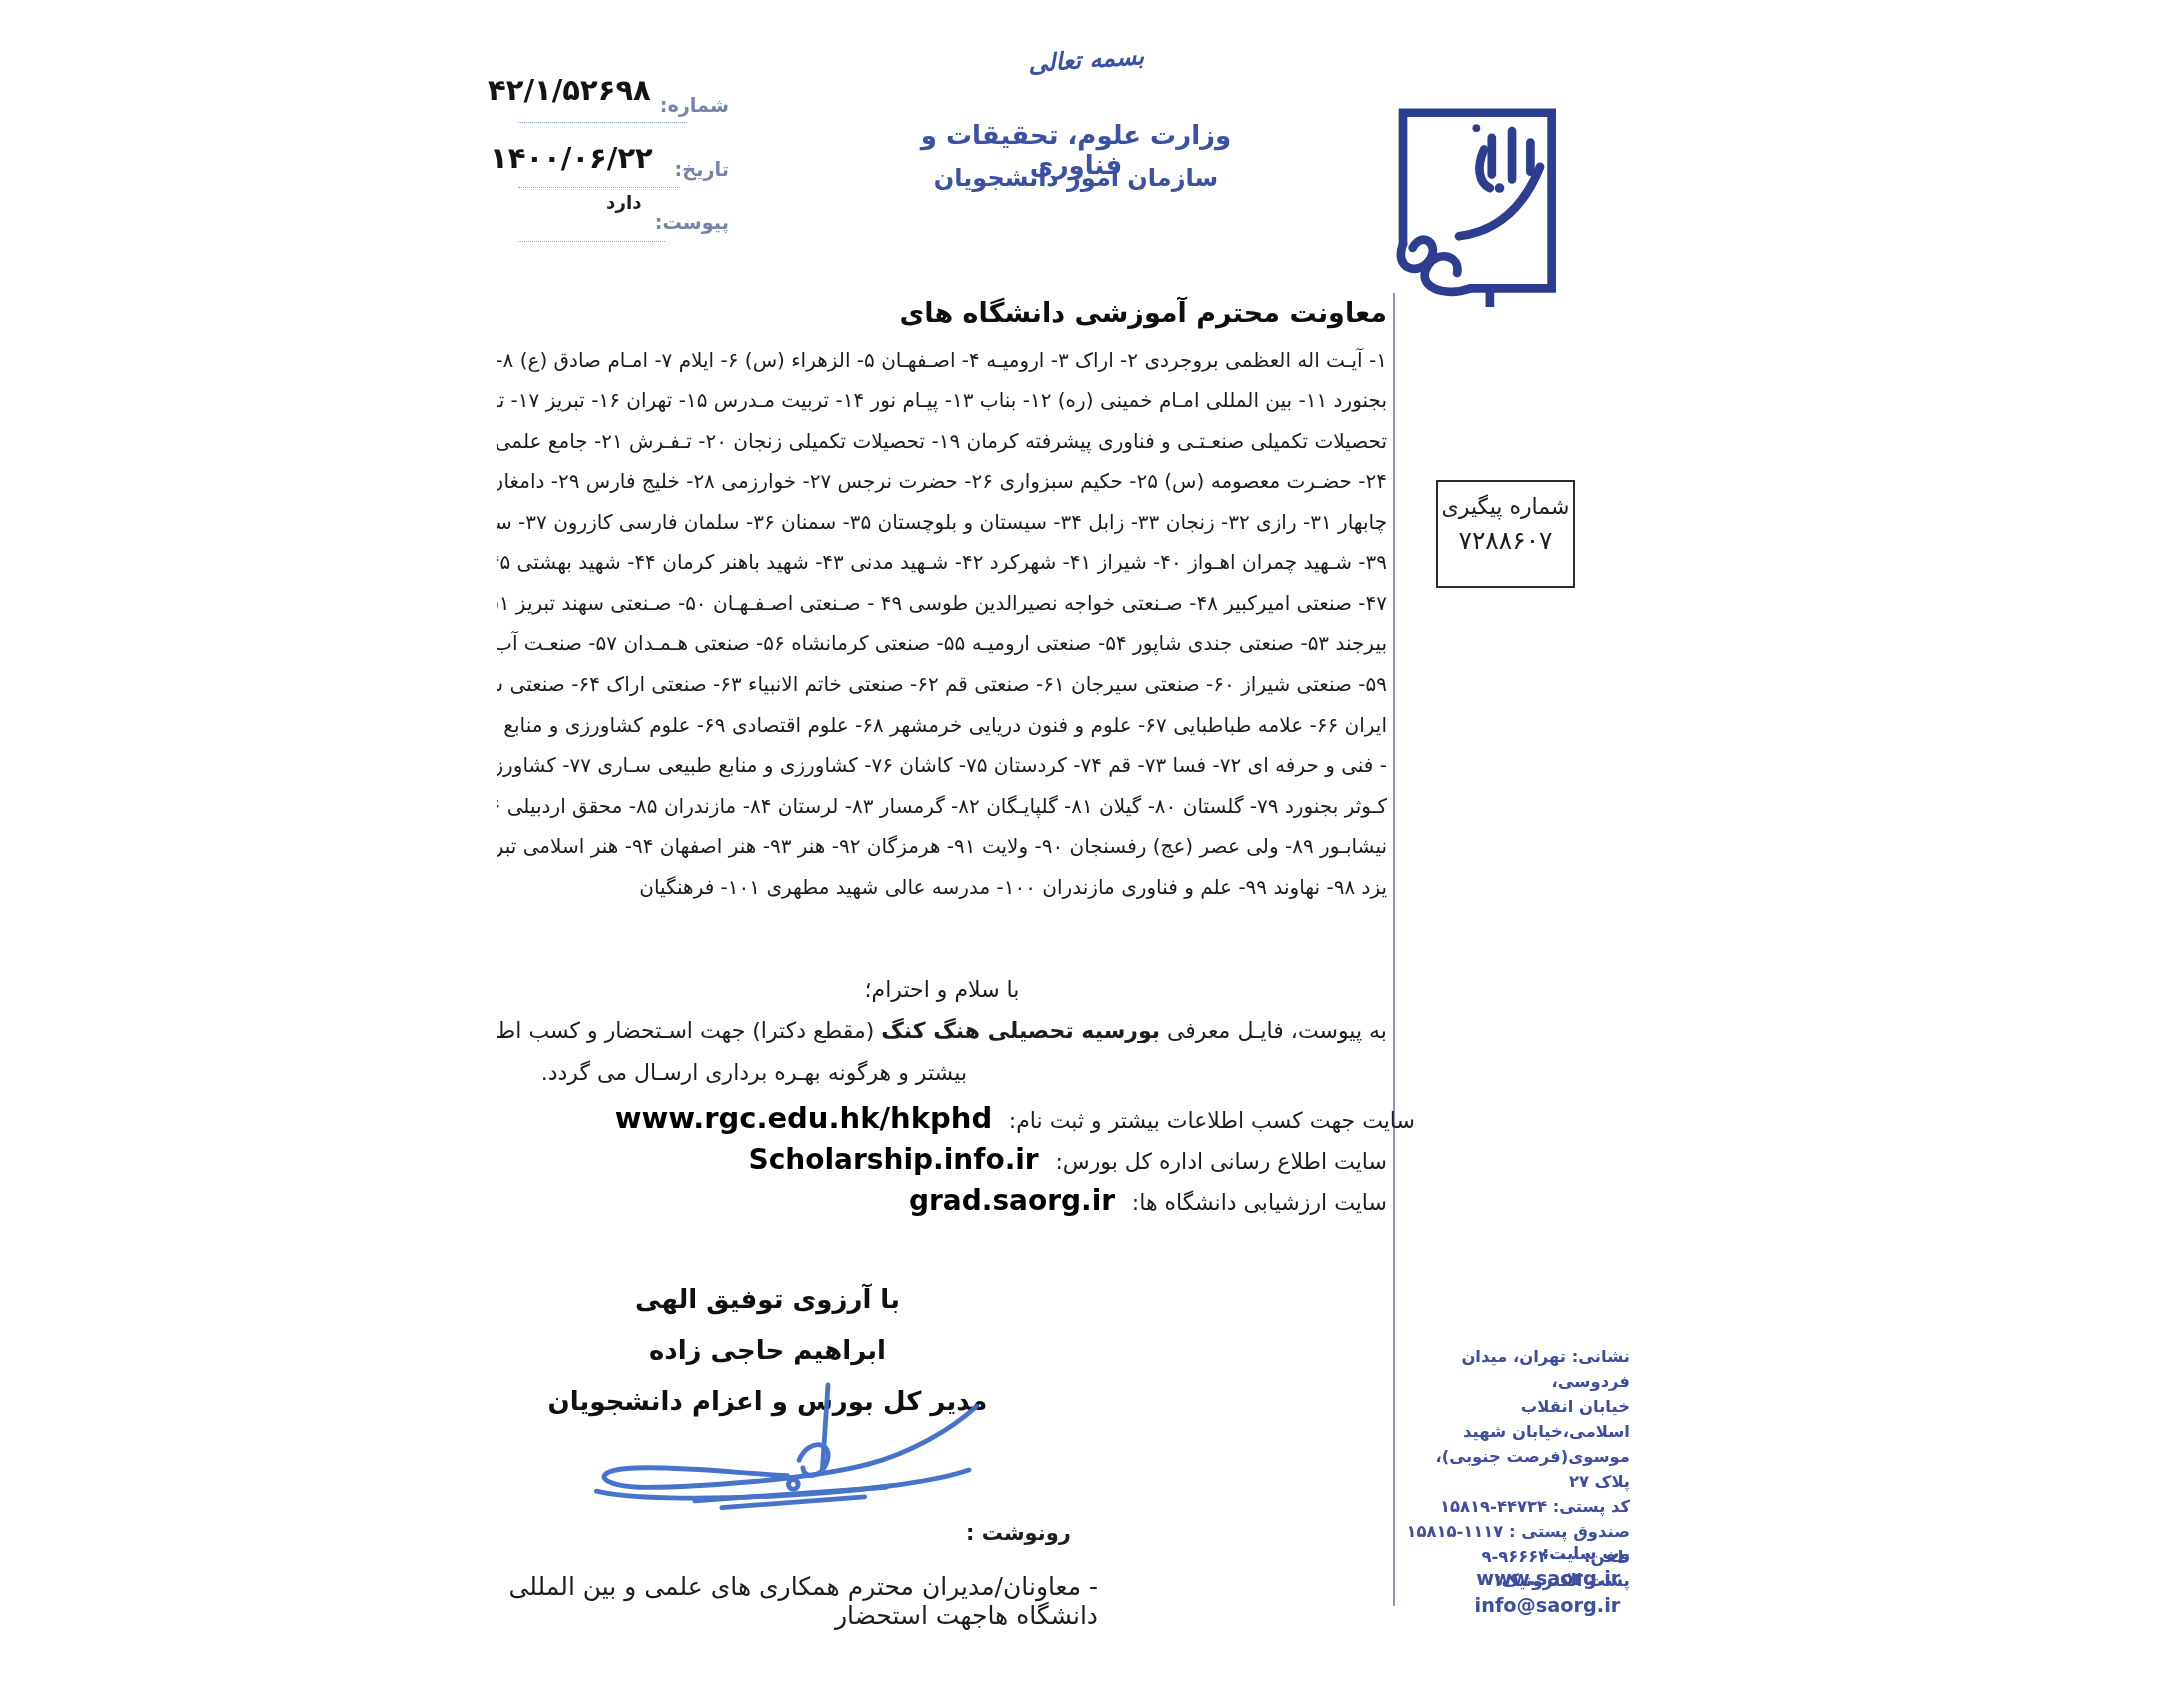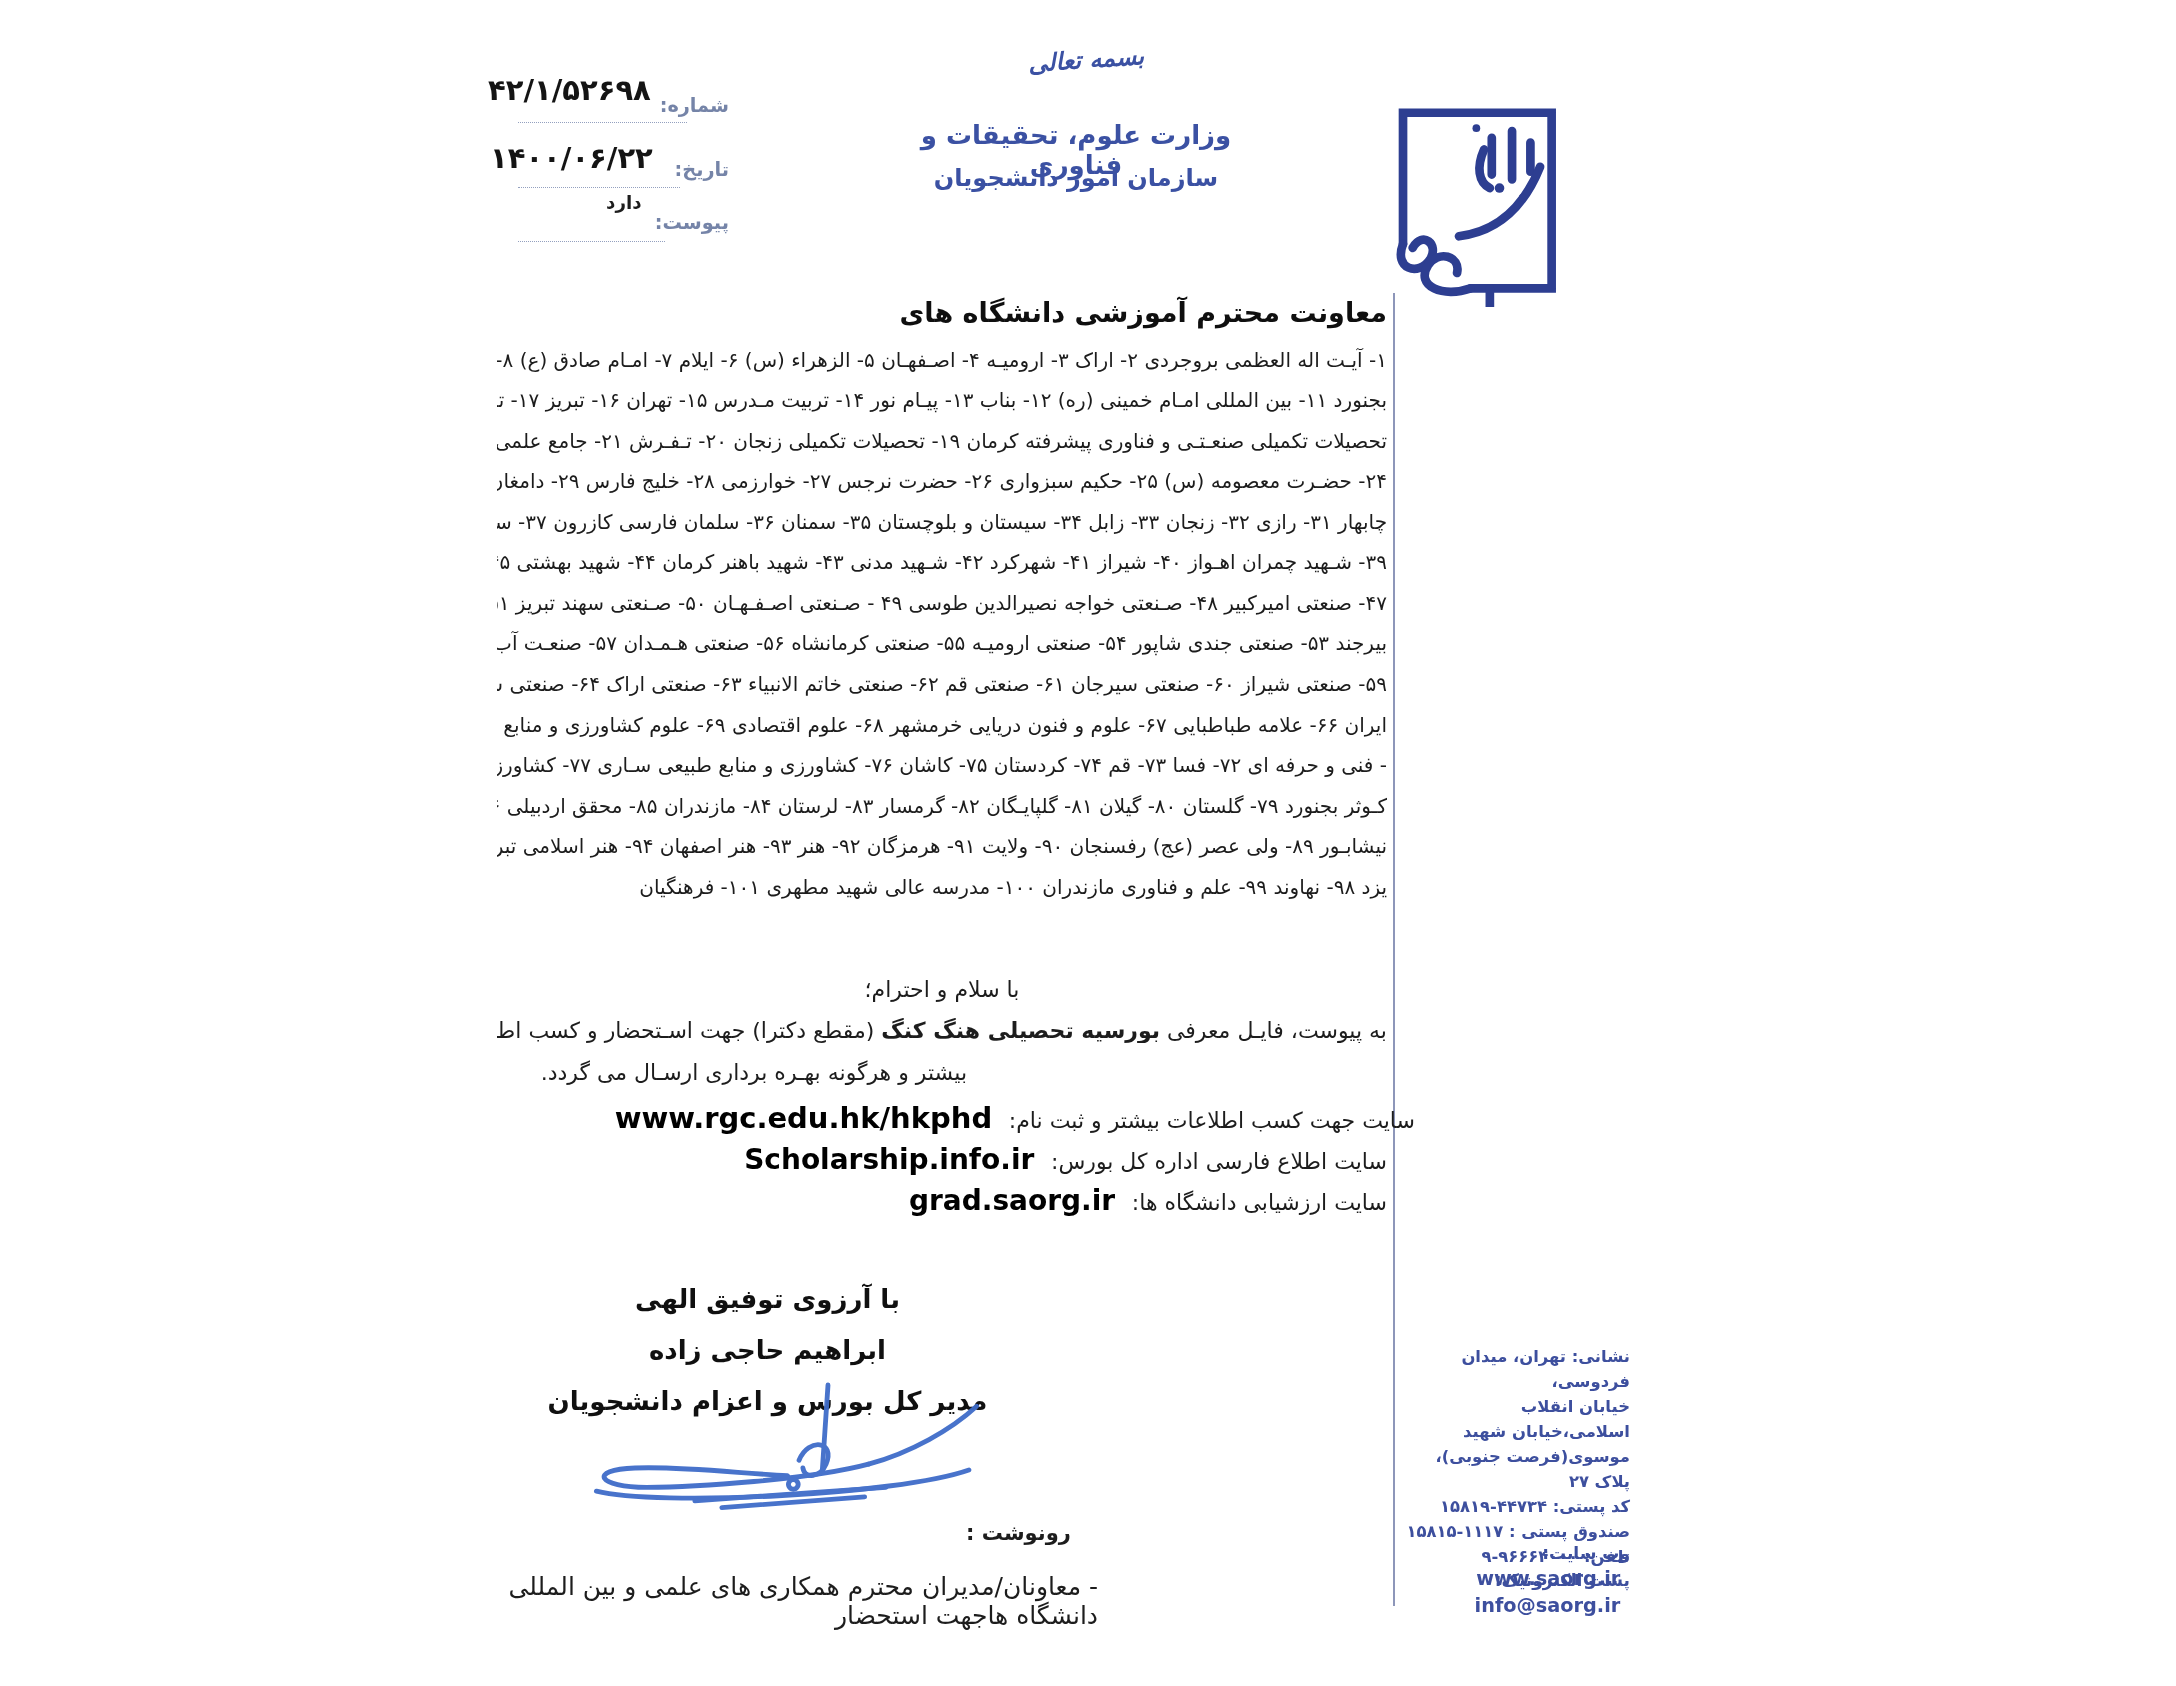--- a/index.html
+++ b/index.html
@@ -53,20 +53,24 @@
       <g fill="var(--c-logo,#2d3e91)">
         <circle cx="128" cy="92" r="5"></circle>
           <circle cx="104" cy="30" r="4"></circle>
           <circle cx="152" cy="102" r="4"></circle>
       </g>
     </svg>
   </div>
 
   <div class="abs" style="left:1393px;top:293px;width:2.4px;height:1313px;background:#707ca8;opacity:.8;"></div>
 
+  <div class="abs trk fa" style="left:1436px;top:480px;width:135px;height:104px;">
+    <div style="font-size:22px;margin-top:11.6px;">شماره پیگیری</div>
+    <div style="font-size:25px;margin-top:7.7px;letter-spacing:1px;">۷۲۸۸۶۰۷</div>
+  </div>
 
   <div class="abs fa" style="left:497px;top:297px;width:890px;text-align:right;font-size:27px;font-weight:700;color:#0f0f0f;">معاونت محترم آموزشی دانشگاه های</div>
 
   <div class="abs fa just listline" style="top:348px;">۱- آیـت اله العظمی بروجردی ۲- اراک ۳- ارومیـه ۴- اصـفهـان ۵- الزهراء (س) ۶- ایلام ۷- امـام صادق (ع) ۸- بیرجند ۹- بوعلی سینـا ۱۰-</div>
   <div class="abs fa just listline" style="top:388px;">بجنورد ۱۱- بین المللی امـام خمینی (ره) ۱۲- بناب ۱۳- پیـام نور ۱۴- تربیت مـدرس ۱۵- تهران ۱۶- تبریز ۱۷- تربیت دبیر شهید رجایـی ۱۸-</div>
   <div class="abs fa just listline" style="top:429px;">تحصیلات تکمیلی صنعـتـی و فناوری پیشرفته کرمان ۱۹- تحصیلات تکمیلی زنجان ۲۰- تـفـرش ۲۱- جامع علمی کاربردی ۲۲- جهرم ۲۳- جیرفت</div>
   <div class="abs fa just listline" style="top:469px;">۲۴- حضـرت معصومه (س) ۲۵- حکیم سبزواری ۲۶- حضرت نرجس ۲۷- خوارزمی ۲۸- خلیج فارس ۲۹- دامغان ۳۰- دریـانوردی و علوم دریایی</div>
   <div class="abs fa just listline" style="top:510px;">چابهار ۳۱- رازی ۳۲- زنجان ۳۳- زابل ۳۴- سیستان و بلوچستان ۳۵- سمنان ۳۶- سلمان فارسی کازرون ۳۷- سید جمال الدین اسدآبادی ۳۸- شاهد</div>
   <div class="abs fa just listline" style="top:550px;">۳۹- شـهید چمران اهـواز ۴۰- شیراز ۴۱- شهرکرد ۴۲- شـهید مدنی ۴۳- شهید باهنر کرمان ۴۴- شهید بهشتی ۴۵- شاهرود ۴۶- صـنـعـت نـفـت</div>
   <div class="abs fa just listline" style="top:591px;">۴۷- صنعتی امیرکبیر ۴۸- صـنعتی خواجه نصیرالدین طوسی ۴۹ - صـنعتی اصـفـهـان ۵۰- صـنعتی سهند تبریز ۵۱- صنعتی بـابـل ۵۲- صنعتی</div>
@@ -83,21 +87,21 @@
   <div class="abs fa just" style="left:497px;top:1018px;width:890px;font-size:22px;">
     <span>به پیوست، فایـل معرفی </span><span style="font-weight:700;">بورسیه تحصیلی هنگ کنگ</span><span> (مقطع دکترا) جهت اسـتحضار و کسب اطلاعات</span>
   </div>
   <div class="abs fa" style="left:497px;top:1060px;width:890px;text-align:right;padding-right:0;font-size:22px;box-sizing:border-box;padding-right:420px;">بیشتر و هرگونه بهـره برداری ارسـال می گردد.</div>
 
   <div class="abs fa" style="left:525px;top:1101px;width:890px;text-align:right;font-size:22px;">
     <span>سایت جهت کسب اطلاعات بیشتر و ثبت نام:</span>
     <span class="url" style="font-size:29px;">www.rgc.edu.hk/hkphd</span>
   </div>
   <div class="abs fa" style="left:497px;top:1143px;width:890px;text-align:right;font-size:22px;">
-    <span>سایت اطلاع فارسی اداره کل بورس:</span>
+    <span>سایت اطلاع رسانی اداره کل بورس:</span>
     <span class="url" style="font-size:28px;">Scholarship.info.ir</span>
   </div>
   <div class="abs fa" style="left:497px;top:1184px;width:890px;text-align:right;font-size:22px;">
     <span>سایت ارزشیابی دانشگاه ها:</span>
     <span class="url" style="font-size:28px;">grad.saorg.ir</span>
   </div>
 
   <div class="abs fa sig" style="left:536px;top:1284px;width:463px;">با آرزوی توفیق الهی</div>
   <div class="abs fa sig" style="left:536px;top:1335px;width:463px;">ابراهیم حاجی زاده</div>
   <div class="abs fa sig" style="left:536px;top:1386px;width:463px;">مدیر کل بورس و اعزام دانشجویان</div>

